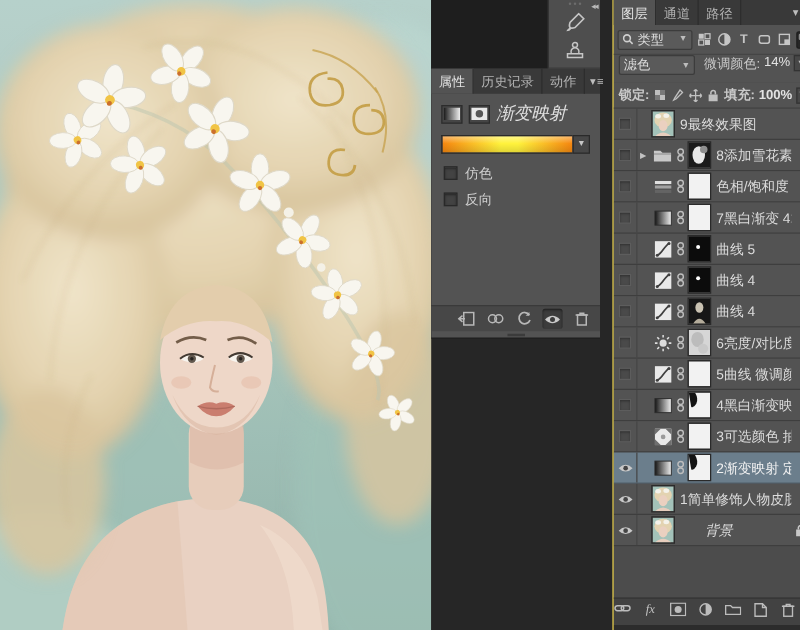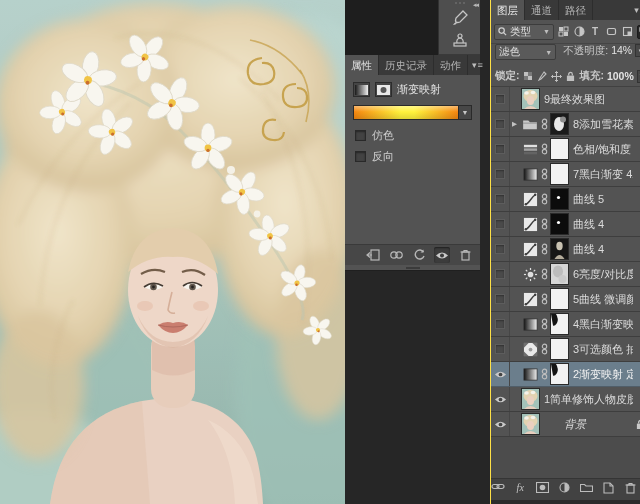--- a/index.html
+++ b/index.html
@@ -24,21 +24,21 @@
   .dock-grip i { width:2px; height:2px; background:#6c6c6c; border-radius:50%; display:block; }
   .dock-btn { width:28px; height:21px; margin:1px auto; display:flex; align-items:center; justify-content:center; border-radius:2px; }
   .dock-collapse { position:absolute; right:2px; top:1px; font-size:7px; color:#b9b9b9; letter-spacing:-1px; }
 
   .props { position:absolute; left:0; top:55px; width:135px; height:215px; background:#535353; display:flex; flex-direction:column; box-shadow:0 1px 0 #1f1f1f; }
   .tabbar { height:20px; background:#393939; display:flex; align-items:stretch; flex:0 0 auto; }
   .tab { padding:4px 6px 3px; color:#b3b3b3; font-size:10.5px; border-right:1px solid #2d2d2d; white-space:nowrap; }
   .tab.active { background:#535353; color:#e4e4e4; }
   .tab-menu { margin-left:auto; display:flex; align-items:center; padding:0 4px; color:#bdbdbd; font-size:9px; letter-spacing:1px; }
   .phead { display:flex; align-items:center; gap:5px; padding:7px 8px 4px; flex:0 0 auto; }
-  .phead .title { font-size:11px; color:#e0e0e0; }
+  .phead .title { font-size:14px; color:#e0e0e0;font-style:italic; }
   .chip { width:17px; height:15px; border:1px solid #2c2c2c; background:#454545; display:flex; align-items:center; justify-content:center; }
   .grad-row { display:flex; padding:4px 8px 5px; flex:0 0 auto; }
   .grad-bar { flex:1; height:15px; border:1px solid #2a2a2a; border-right:none; }
   .grad-dd { width:14px; height:15px; background:#474747; border:1px solid #2a2a2a; display:flex; align-items:center; justify-content:center; color:#c7c7c7; font-size:7px; }
   .chk-row { display:flex; align-items:center; gap:6px; padding:3px 10px; flex:0 0 auto; color:#cfcfcf; }
   .chk { width:11px; height:11px; background:#434343; border:1px solid #292929; box-shadow:inset 0 1px 2px rgba(0,0,0,.45); }
   .pspace { flex:1 1 auto; }
   .pfoot { height:21px; background:#474747; border-top:1px solid #3a3a3a; display:flex; align-items:center; justify-content:flex-end; gap:7px; padding:0 7px; flex:0 0 auto; }
   .pfoot .ic { display:flex; align-items:center; justify-content:center; width:16px; height:16px; }
   .ic.pressed { background:#3c3c3c; border-radius:2px; box-shadow:inset 0 1px 2px rgba(0,0,0,.5); }
@@ -340,21 +340,21 @@
         </svg>
     </span>
     <span class="toggle-switch"></span>
   </div>
 
   <div class="brow">
     <div class="combo" style="width:62px">
       <span>滤色</span>
       <span class="arr">▼</span>
     </div>
-    <span class="lbl" style="margin-left:4px">不透明度:</span>
+    <span class="lbl" style="margin-left:4px">微调颜色:</span>
     <span class="val">14%</span>
     <span class="mini-dd">▼</span>
   </div>
 
   <div class="krow">
     <span class="lbl">锁定:</span>
     <span class="ficon">
       <svg width="10" height="10" viewBox="0 0 10 10">
           <rect x="1" y="1" width="4" height="4" fill="#c0c0c0"></rect>
           <rect x="5" y="5" width="4" height="4" fill="#c0c0c0"></rect>

